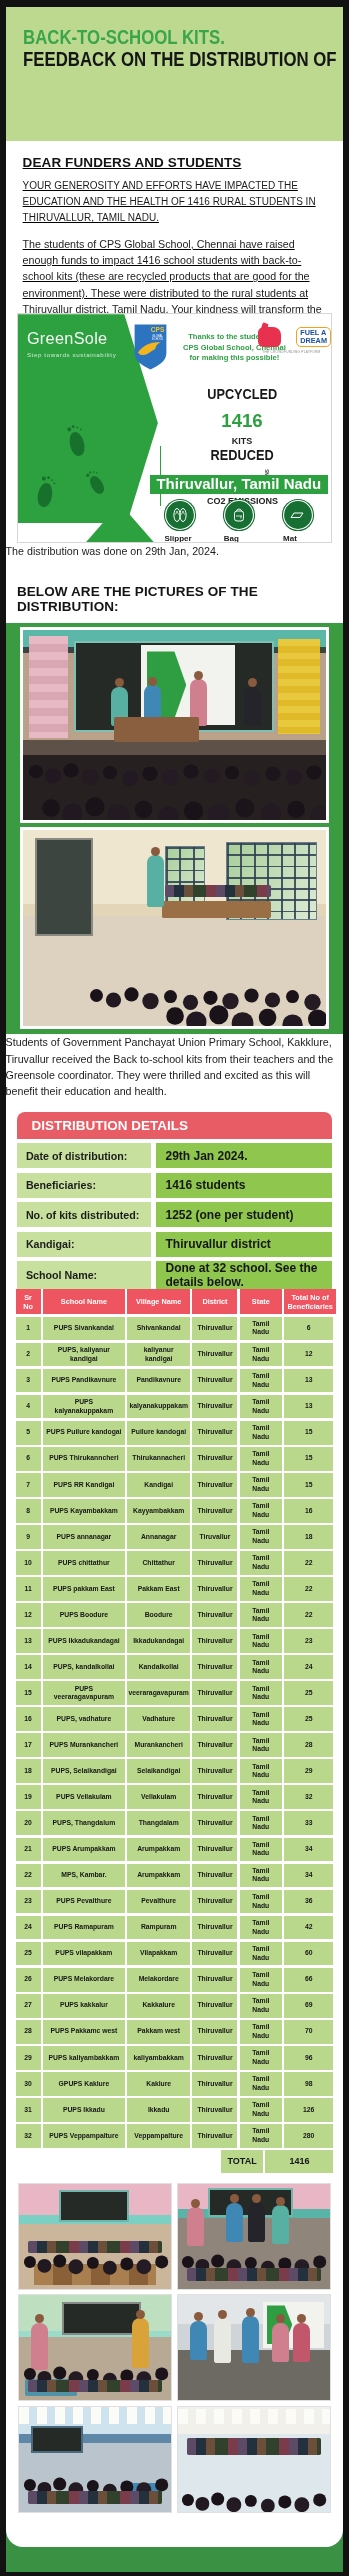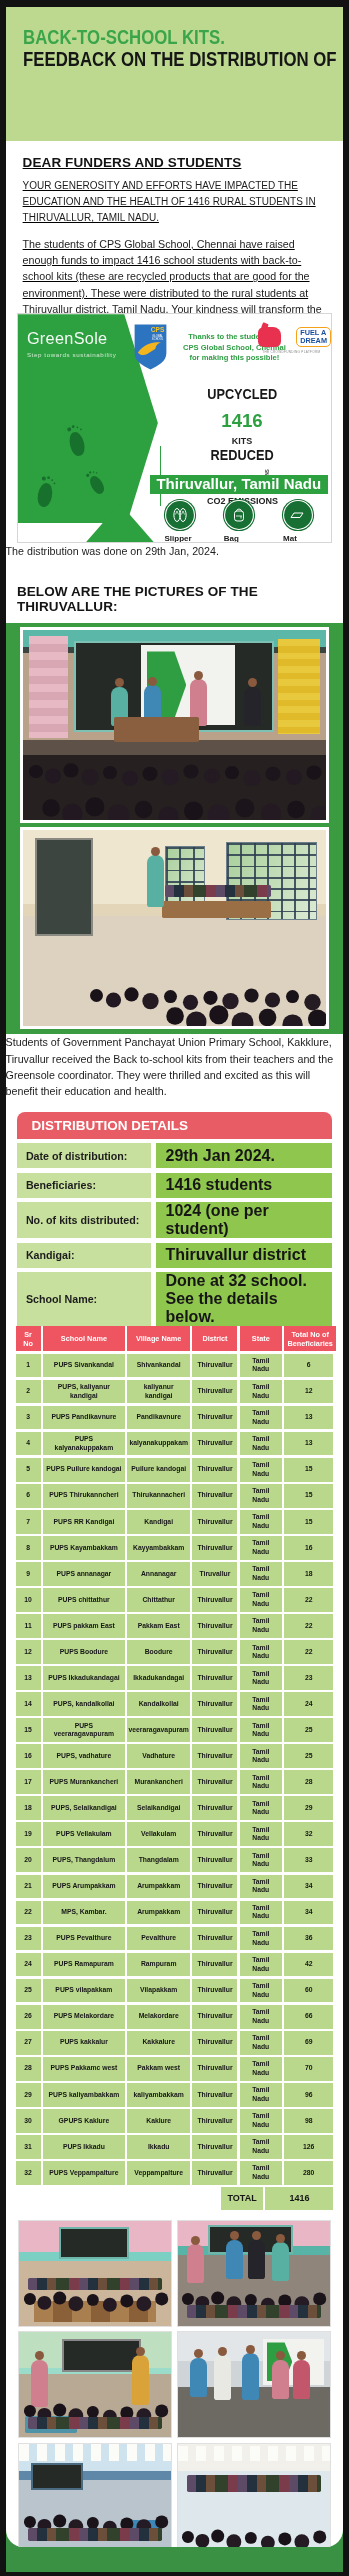--- a/index.html
+++ b/index.html
@@ -130,21 +130,21 @@
 
   
   .caption{flex:none;margin:16px 11.3px 0;}
   .dist{flex:none;margin:12.4px 11.3px 0;}
   .dist-h{height:27px;background:#e85d65;border-radius:8px 8px 0 0;color:#fff;font-size:13.5px;font-weight:800;
           line-height:27px;padding-left:14.6px;}
   .dist-row{display:flex;margin-top:4.5px;}
   .dist-row .dl{width:134px;flex:none;background:#c8e09e;display:flex;align-items:center;padding:0 9px;
                 box-sizing:border-box;font-size:10.7px;font-weight:700;color:#1c1c1c;min-height:25px;}
   .dist-row .dv{flex:1;margin-left:5.6px;background:#8fc64d;display:flex;align-items:center;padding:0 9px;
-                font-size:16px;font-weight:600;color:#161616;min-height:25px;}
+                font-size:12px;font-weight:600;color:#161616;min-height:25px;}
 
   .schools-h{flex:none;margin:19px 11.3px 6.8px;}
   .tbl{flex:none;margin:0 10px;font-size:6.8px;}
   .trow{display:flex;margin-bottom:2.3px;}
   .trow .c{background:#b9d88c;color:#161616;font-weight:700;display:flex;align-items:center;justify-content:center;
            text-align:center;padding:3.4px 3.4px;box-sizing:border-box;min-height:18.6px;line-height:1.25;}
   .trow .c + .c{margin-left:2.3px;}
   .trow.head .c{background:#ef5560;color:#fff;font-size:7.3px;min-height:22.5px;}
   .c0{width:25px;flex:none;} .c1{width:82px;flex:none;justify-content:flex-start;text-align:left;}
   .c2{width:63px;flex:none;justify-content:flex-start;text-align:left;} .c3{width:45px;flex:none;}
@@ -276,21 +276,21 @@
               <path d="M12 16h18l-6 9H6z" fill="none" stroke="#fff" stroke-width="2" stroke-linejoin="round"></path>
             </svg>
           </div>
           <div class="lb">Mat</div>
         </div>
       </div>
     </div>
 
     <p class="body note1">The distribution was done on 29th Jan, 2024.</p>
 
-    <h2 class="pics-h">BELOW ARE THE PICTURES OF THE THIRUVALLUR:</h2>
+    <h2 class="pics-h">BELOW ARE THE PICTURES OF THE DISTRIBUTION:</h2>
 
     <div class="panel">
       <div class="phw">
         <div class="ph ph-big1 s1">
           <div class="ph-chart pink"></div>
           <div class="ph-chart y"></div>
           <div class="ph-board"></div>
           <div class="ph-banner"></div>
           <div class="ph-person pp-teal"></div>
           <div class="ph-person pp-blue"></div>
@@ -323,21 +323,21 @@
       <div class="dist-row">
         <div class="dl">Date of distribution:</div>
         <div class="dv">29th Jan 2024.</div>
       </div>
       <div class="dist-row">
         <div class="dl">Beneficiaries:</div>
         <div class="dv">1416 students</div>
       </div>
       <div class="dist-row">
         <div class="dl">No. of kits distributed:</div>
-        <div class="dv">1024 (one per student)</div>
+        <div class="dv">1252 (one per student)</div>
       </div>
       <div class="dist-row">
         <div class="dl">Kandigai:</div>
         <div class="dv">Thiruvallur district</div>
       </div>
       <div class="dist-row">
         <div class="dl">School Name:</div>
         <div class="dv">Done at 32 school. See the details below.</div>
       </div>
     </div>

